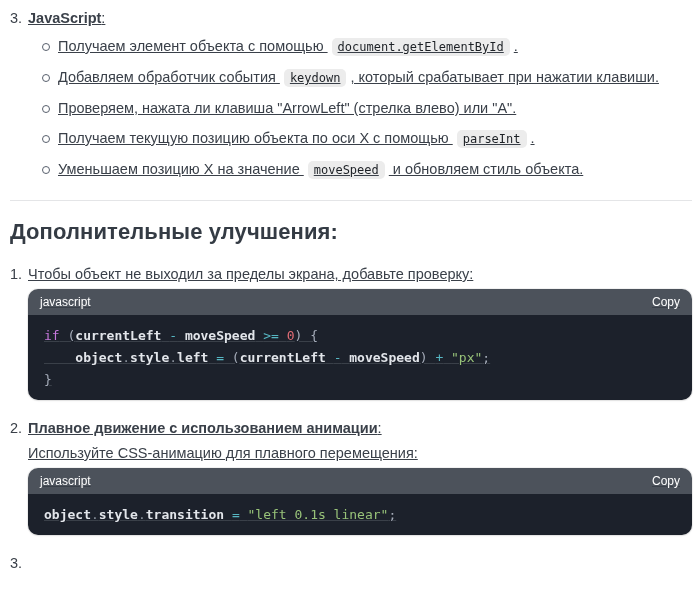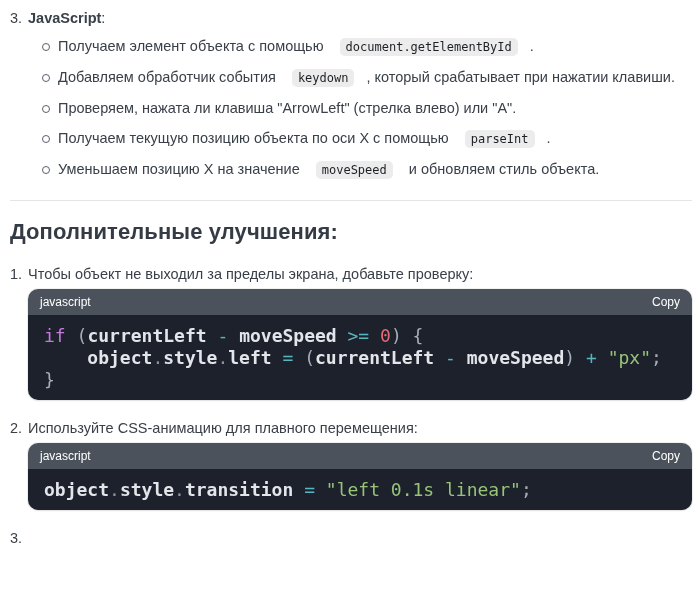--- a/index.html
+++ b/index.html
@@ -12,59 +12,59 @@
   *{box-sizing:border-box;}
   html,body{margin:0;padding:0;}
   body{
     width:700px;height:610px;overflow:hidden;background:#ffffff;
     font-family:"Liberation Sans",sans-serif;
     font-size:14.5px;line-height:20px;color:var(--text);
   }
   .doc{padding:8px 8px 0 10px;}
   .num-item{display:flex;align-items:flex-start;}
   .num-marker{flex:0 0 18px;white-space:nowrap;}
-  .num-body{flex:1 1 auto;min-width:0;}
+  .num-body{flex:1 1 auto;min-width:0;text-decoration:underline;}
   .item-title,.item-para{margin:0 0 5px 0;}
   .item-title strong{font-weight:700;}
   
   ul.steps{list-style:none;margin:8px 0 0 0;padding:0;}
   ul.steps li{position:relative;padding-left:30px;margin-bottom:10px;}
   ul.steps li::before{
     content:"";position:absolute;left:14px;top:7px;width:6px;height:6px;
     border:1.2px solid #58606d;border-radius:50%;
   }
   hr.divider{border:none;border-top:1px solid var(--divider);margin:10px 0 0 0;}
   h3.section-heading{
     font-size:22px;line-height:24px;font-weight:600;color:var(--heading);
     margin:19px 0 20px 0;letter-spacing:.1px;
   }
   .improvement{margin-bottom:8px;}
   
   code.ic{
     font-family:"DejaVu Sans Mono",monospace;font-size:12px;
     background:var(--chip-bg);color:var(--chip-text);
-    padding:2px 6px;border-radius:5px;margin:0 12px;white-space:nowrap;
+    padding:2px 6px;border-radius:5px;margin:0 4px;white-space:nowrap;
   }
   
   .code-block{
     border-radius:10px;overflow:hidden;margin:1px 0 10px 0;
     box-shadow:0 0 0 1px rgba(0,0,0,.05),0 1px 2px rgba(0,0,0,.08);
   }
   .code-header{
     display:flex;justify-content:space-between;align-items:center;
     height:26px;padding:0 12px;background:var(--code-header-bg);
     color:var(--code-header-text);font-size:12px;line-height:26px;
   }
   .copy-btn{
     background:none;border:none;padding:0;color:var(--code-header-text);
     font-family:"Liberation Sans",sans-serif;font-size:12px;cursor:pointer;
   }
   pre.code-body{
     margin:0;background:var(--code-bg);padding:10px 16px 9px 16px;
-    font-family:"DejaVu Sans Mono",monospace;font-size:18px;line-height:22px;
+    font-family:"DejaVu Sans Mono",monospace;font-size:13px;line-height:22px;
     white-space:pre;overflow:hidden;
   }
   .tok-kw{color:var(--kw);}
   .tok-id{color:var(--id);font-weight:700;}
   .tok-num{color:var(--num);}
   .tok-str{color:var(--str);}
   .tok-op{color:var(--op);}
   .tok-pun{color:var(--pun);}
   .tok-dot{color:var(--dot);}
 </style>
@@ -103,20 +103,21 @@
             </div>
             <pre class="code-body"><code><span class="tok-kw">if</span><span class="tok-pun"> (</span><span class="tok-id">currentLeft</span><span class="tok-pun"> </span><span class="tok-op">-</span><span class="tok-pun"> </span><span class="tok-id">moveSpeed</span><span class="tok-pun"> </span><span class="tok-op">&gt;=</span><span class="tok-pun"> </span><span class="tok-num">0</span><span class="tok-pun">) {</span>
 <span class="tok-pun">    </span><span class="tok-id">object</span><span class="tok-dot">.</span><span class="tok-id">style</span><span class="tok-dot">.</span><span class="tok-id">left</span><span class="tok-pun"> </span><span class="tok-op">=</span><span class="tok-pun"> (</span><span class="tok-id">currentLeft</span><span class="tok-pun"> </span><span class="tok-op">-</span><span class="tok-pun"> </span><span class="tok-id">moveSpeed</span><span class="tok-pun">) </span><span class="tok-op">+</span><span class="tok-pun"> </span><span class="tok-str">"px"</span><span class="tok-pun">;</span>
 <span class="tok-pun">}</span></code></pre>
           </div>
         </div>
       </div>
       <div class="num-item improvement">
         <span class="num-marker">2.</span>
         <div class="num-body">
+          <p class="item-title"><strong>Плавное движение с использованием анимации</strong><span>:</span></p>
           <p class="item-para"><span>Используйте CSS-анимацию для плавного перемещения:</span></p>
           <div class="code-block">
             <div class="code-header">
               <span>javascript</span>
               <button class="copy-btn">Copy</button>
             </div>
             <pre class="code-body"><code><span class="tok-id">object</span><span class="tok-dot">.</span><span class="tok-id">style</span><span class="tok-dot">.</span><span class="tok-id">transition</span><span class="tok-pun"> </span><span class="tok-op">=</span><span class="tok-pun"> </span><span class="tok-str">"left 0.1s linear"</span><span class="tok-pun">;</span></code></pre>
           </div>
         </div>
       </div>

